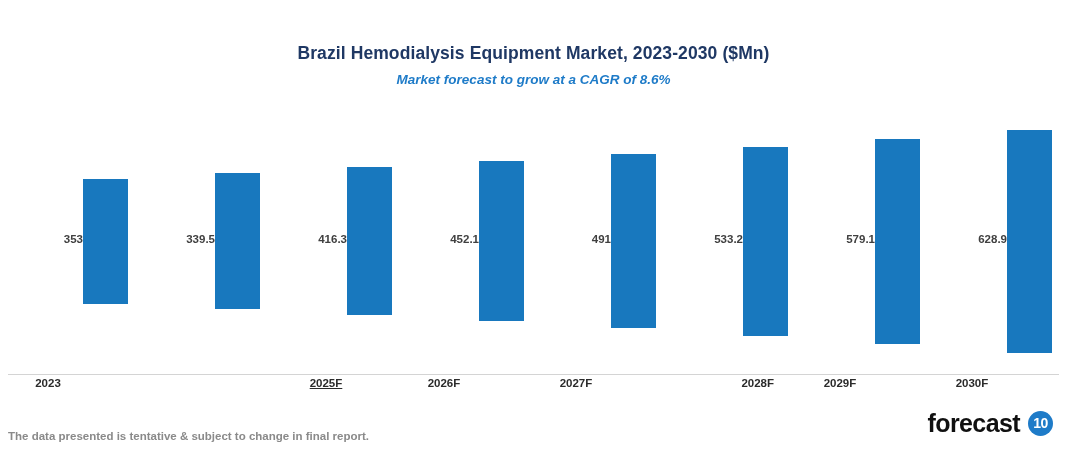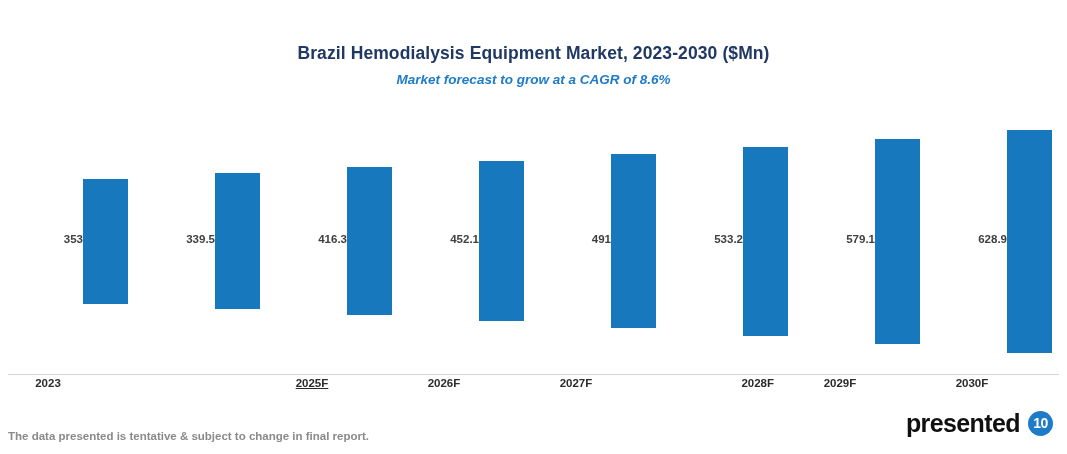--- a/index.html
+++ b/index.html
@@ -219,28 +219,28 @@
             <div class="bar-value">628.9</div>
             <div class="bar-rect" style="height: 223px; background: rgb(24, 120, 190);"></div>
           </div>
         </div>
       </div>
     <div class="baseline"></div>
   </div>
 
   <div class="xaxis-layer" id="xaxis-layer">
       <div class="xtick" style="left: -18px;">2023</div>
-      <div class="xtick" style="left: 246px; text-decoration: underline;">2025F</div>
+      <div class="xtick" style="left: 260px; text-decoration: underline;">2025F</div>
       <div class="xtick" style="left: 378px;">2026F</div>
       <div class="xtick" style="left: 510px;">2027F</div>
       <div class="xtick" style="left: 642px; text-align: right;">2028F</div>
       <div class="xtick" style="left: 774px;">2029F</div>
       <div class="xtick" style="left: 906px;">2030F</div>
     </div>
 
   <div class="disclaimer">The data presented is tentative &amp; subject to change in final report.</div>
 
   <div class="logo">
-    <span class="logo-word">presented</span>
+    <span class="logo-word">forecast</span>
     <span class="logo-badge">10</span>
   </div>
 
 </div>
 
 </body></html>

